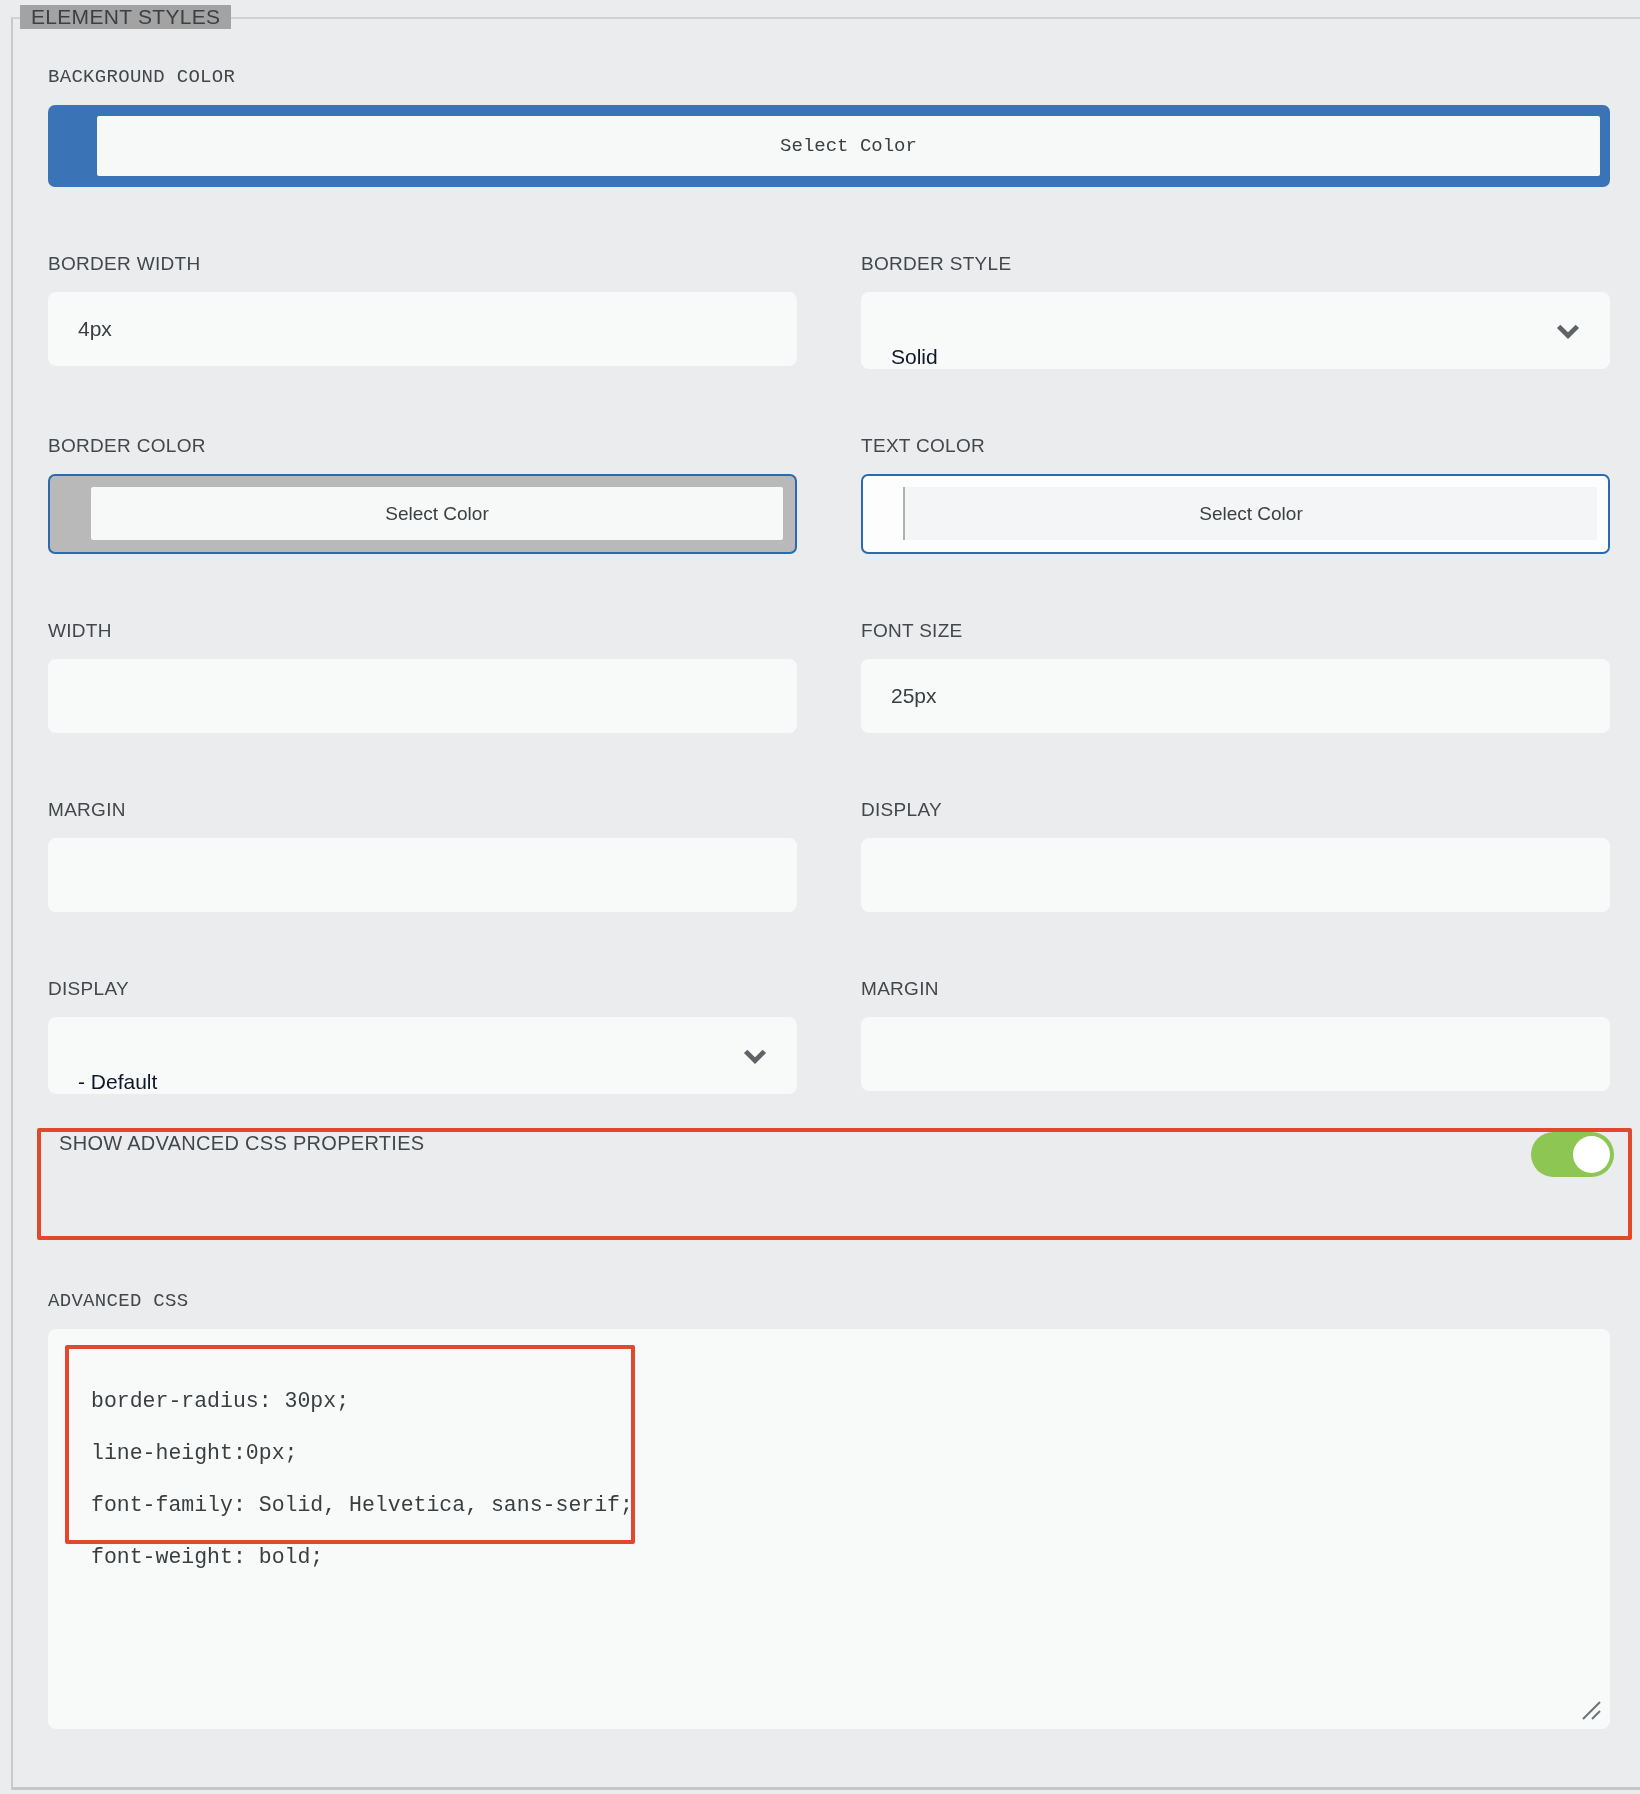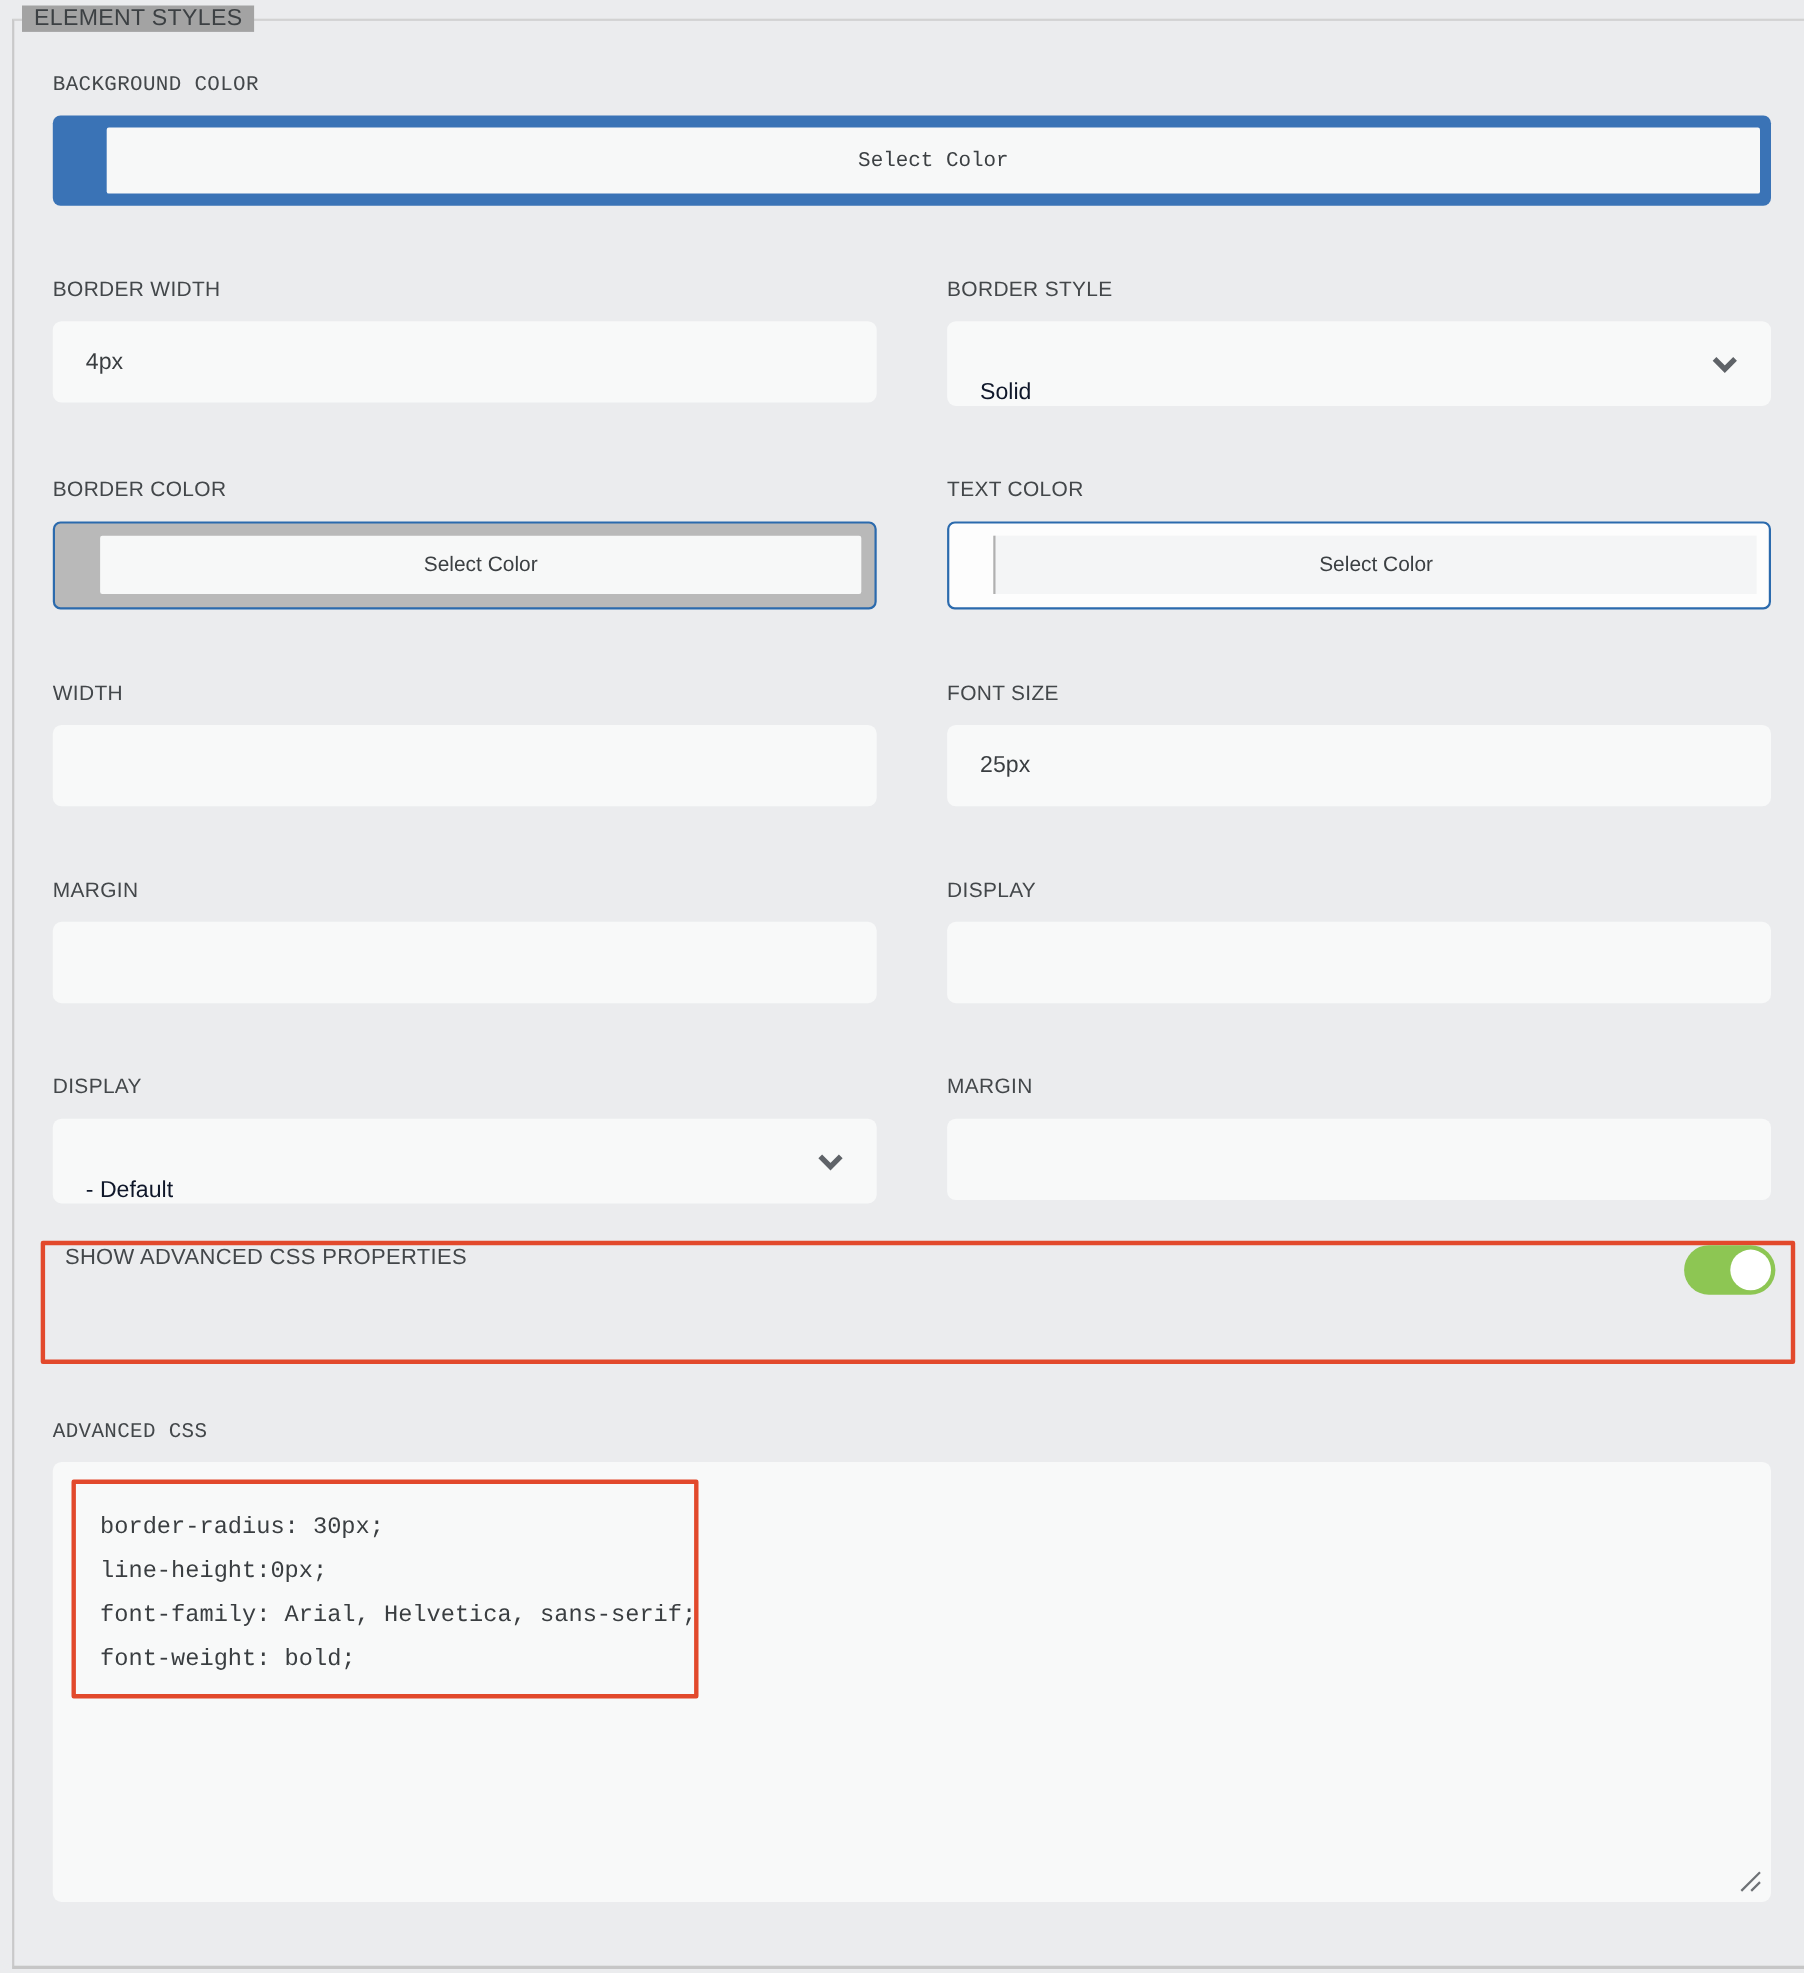--- a/index.html
+++ b/index.html
@@ -169,20 +169,21 @@
     width: 570px; height: 199px;
     border: 4px solid var(--annotation-red);
     border-radius: 2px;
     padding: 20px 16px 0 22px;
   }
   .code-line {
     font-size: 21.5px;
     line-height: 40px;
     color: #3a3e41;
     white-space: nowrap;
+    margin-top: 12px;
   }
   .resize-handle {
     position: absolute;
     right: 7px; bottom: 7px;
     width: 24px; height: 24px;
   }
 </style>
 </head>
 <body>
 
@@ -276,21 +277,21 @@
       </div>
     </div>
 
     <div class="row single" style="margin-bottom:0;">
       <div class="field">
         <div class="field-label">ADVANCED CSS</div>
         <div class="adv-area">
           <div class="code-box">
             <div class="code-line">border-radius: 30px;</div>
             <div class="code-line">line-height:0px;</div>
-            <div class="code-line">font-family: Arial, Helvetica, sans-serif;</div>
+            <div class="code-line">font-family: Solid, Helvetica, sans-serif;</div>
             <div class="code-line">font-weight: bold;</div>
           </div>
           <svg class="resize-handle" viewBox="0 0 24 24">
             <path d="M4 21 L21 4 M13 21 L21 13" stroke="#6f7377" stroke-width="2" fill="none"></path>
           </svg>
         </div>
       </div>
     </div>
 
   </div>

